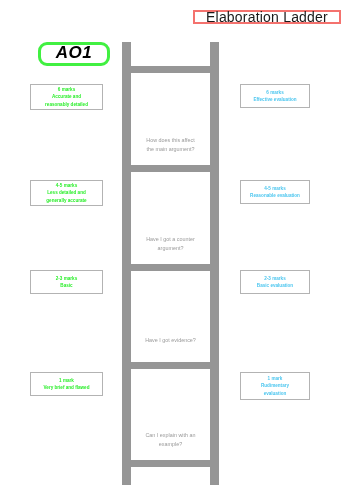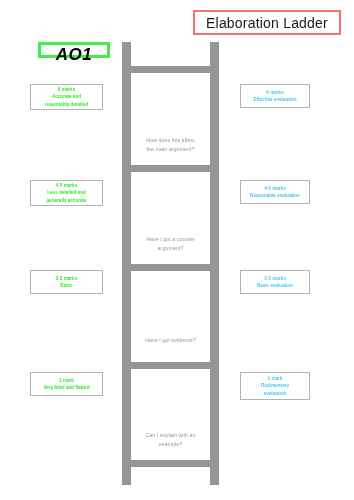--- a/index.html
+++ b/index.html
@@ -23,45 +23,46 @@
     height: 500px;
     background: #ffffff;
   }
 
   
   .title-box {
     position: absolute;
     left: 193px;
     top: 10px;
     width: 148px;
-    height: 25px;
+    height: 14px;
     border: 2px solid #f4726e;
     background: #ffffff;
     display: flex;
     align-items: center;
     justify-content: center;
     box-sizing: border-box;
   }
   .title-text {
     font-size: 14px;
     color: #1a1a1a;
     letter-spacing: 0.2px;
     white-space: nowrap;
   }
 
   
   .ao-header {
     position: absolute;
     width: 72px;
-    height: 16px;
+    height: 24px;
     background: #ffffff;
     display: flex;
-    align-items: flex-start;
+    align-items: flex-end;
     justify-content: center;
     box-sizing: border-box;
+    border-radius: 9px;
   }
   .ao1-header {
     left: 38px;
     top: 42px;
     border: 3px solid #41f041;
   }
   .ao2-header {
     left: 236px;
     top: 42px;
     border: 3px solid #57d3f5;

